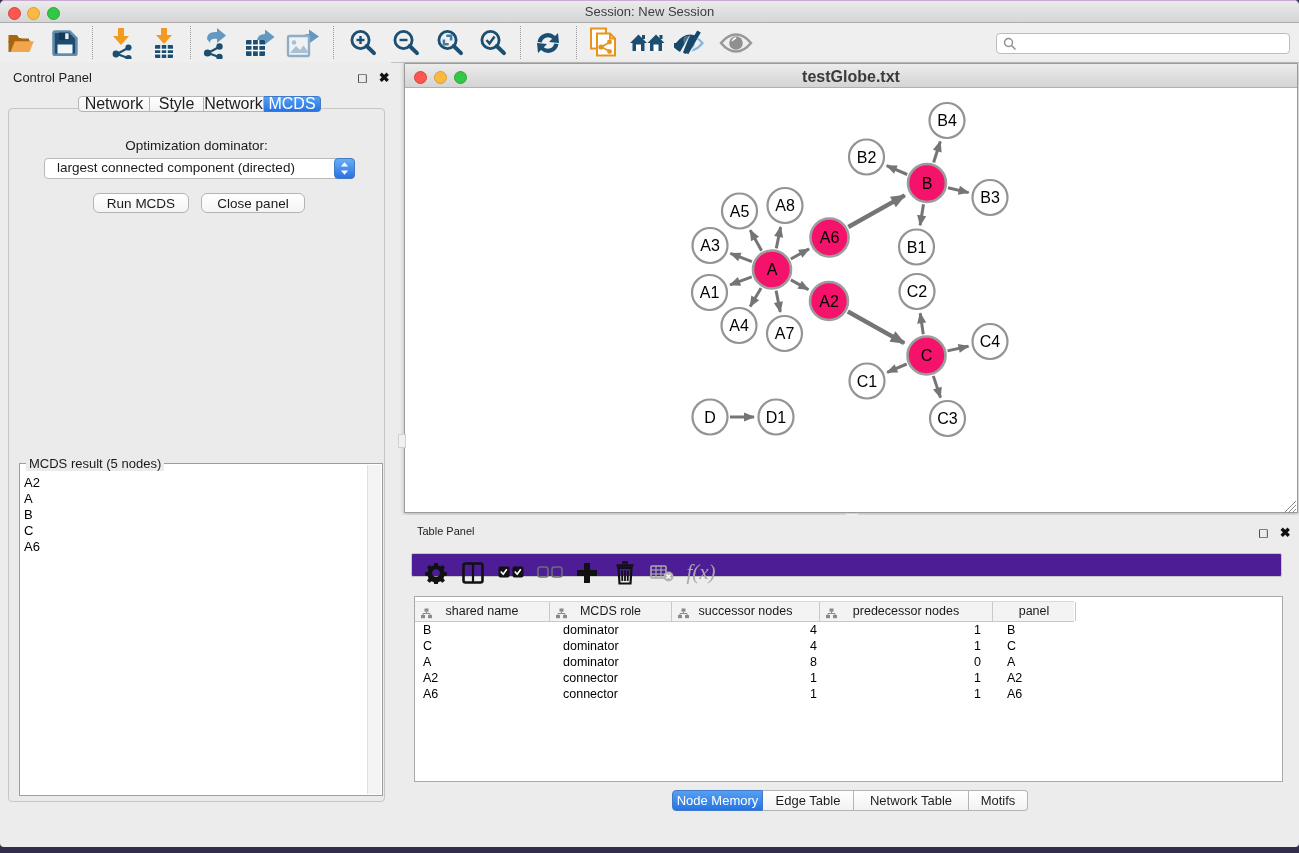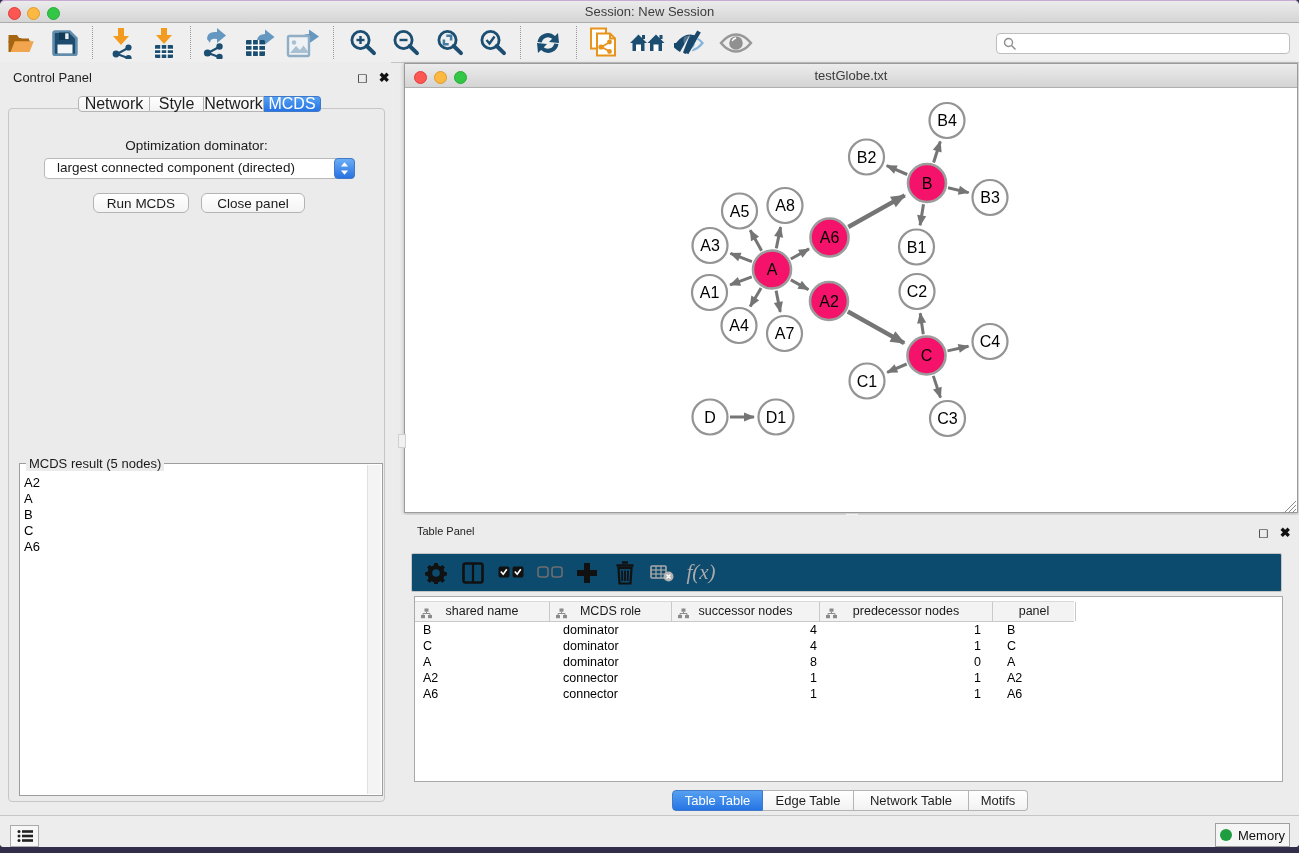--- a/index.html
+++ b/index.html
@@ -29,27 +29,27 @@
 #dropdown .dtext{position:absolute;left:12px;top:1px}
 #dropdown .dbtn{position:absolute;right:-1px;top:-1px;width:21px;height:21px;border-radius:4px;background:linear-gradient(#6aaef5,#2a71e2);border:1px solid #3f79c8;box-sizing:border-box}
 .btn{position:absolute;height:20px;background:linear-gradient(#ffffff,#f4f4f4);border:1px solid #b4b4b4;border-radius:6px;font-size:13.5px;color:#1a1a1a;display:flex;align-items:center;justify-content:center;box-sizing:border-box}
 #mcdsbox{position:absolute;left:10px;top:354px;width:362px;height:331px;border:1px solid #9d9d9d;background:#fff}
 #mcdsbox .gtitle{position:absolute;left:6px;top:-8px;background:#ebebeb;padding:0 3px;font-size:13px;color:#1a1a1a}
 #mcdsbox .items{position:absolute;left:4px;top:11px;font-size:13px;color:#000;line-height:16px}
 #mcdsbox .vsb{position:absolute;right:1px;top:1px;width:13px;height:329px;background:#f4f4f4;border-left:1px solid #e0e0e0}
 
 #gwin{position:absolute;left:404px;top:63px;width:894px;height:450px;background:#fff;border:1px solid #9b9b9b;box-sizing:border-box;box-shadow:0 1px 4px rgba(0,0,0,0.25)}
 #gtitle{position:absolute;left:0;top:0;width:100%;height:24px;background:linear-gradient(#ececec,#d4d4d4);border-bottom:1px solid #b0b0b0;box-sizing:border-box}
-#gtitle .title{position:absolute;left:0;right:0;top:4px;text-align:center;font-size:13px;font-weight:normal;color:#3a3a3a}
+#gtitle .title{position:absolute;left:0;right:0;top:4px;text-align:center;font-size:16px;font-weight:bold;color:#3a3a3a}
 #gcontent{position:absolute;left:0;top:24px;width:891px;height:424px;background:#fff}
 #gresize{position:absolute;right:1px;bottom:1px;width:12px;height:12px}
 
 #tpanel{position:absolute;left:391px;top:515px;width:908px;height:300px;background:#ececec}
 #tpanel .ptitle{position:absolute;left:26px;top:10px;font-size:11px;color:#1e1e1e}
-#ttoolbar{position:absolute;left:20px;top:38px;width:871px;height:39px;background:#0c4a6e;border:1px solid #c5c5c5;border-radius:2px;box-sizing:border-box}
+#ttoolbar{position:absolute;left:20px;top:38px;width:871px;height:24px;background:#4c1d95;border:1px solid #c5c5c5;border-radius:2px;box-sizing:border-box}
 #ttable{position:absolute;left:23px;top:81px;width:867px;height:184px;background:#fff;border:1px solid #a9a9a9}
 #thead{position:absolute;left:0px;top:4px;height:19px;background:#f3f3f3;border-top:1px solid #d9d9d9;border-bottom:1px solid #c9c9c9;width:659px}
 .hcell{position:absolute;top:0;height:19px;border-right:1px solid #c9c9c9;box-sizing:border-box;font-size:12.5px;color:#1a1a1a;text-align:center;line-height:19px}
 .hico{position:absolute;left:6px;top:4px}
 .trow{position:absolute;font-size:12.5px;color:#000;height:16px;line-height:16px}
 .tc{position:absolute;top:0}
 #ttabs{position:absolute;left:281px;top:275px;height:21px;display:flex;font-size:13px}
 #ttabs .tab{border:1px solid #b4b4b4;border-left:none;background:linear-gradient(#ffffff,#f2f2f2);color:#1e1e1e;display:flex;align-items:center;justify-content:center;box-sizing:border-box}
 #ttabs .tab:first-child{border-left:1px solid #b4b4b4;border-radius:4px 0 0 4px}
 #ttabs .tab:last-child{border-radius:0 4px 4px 0}
@@ -510,34 +510,19 @@
 </div>
 <div class="trow" style="left:0;top:89px;width:860px">
 <span class="tc" style="left:8px">A6</span>
 <span class="tc" style="left:148px">connector</span>
 <span class="tc" style="left:250px;width:152px;text-align:right">1</span>
 <span class="tc" style="left:420px;width:146px;text-align:right">1</span>
 <span class="tc" style="left:592px">A6</span>
 </div>
   </div>
   <div id="ttabs">
-    <div class="tab sel" style="width:91px">Table Table</div>
+    <div class="tab sel" style="width:91px">Node Memory</div>
     <div class="tab" style="width:91px">Edge Table</div>
     <div class="tab" style="width:115px">Network Table</div>
     <div class="tab" style="width:59px">Motifs</div>
   </div>
 </div>
-<div id="statusbar">
-  <div id="listbtn">
-        <svg width="16" height="14" viewBox="0 0 16 14">
-          <g fill="#222">
-            <circle cx="2" cy="2.5" r="1.5"></circle>
-            <circle cx="2" cy="7" r="1.5"></circle>
-            <circle cx="2" cy="11.5" r="1.5"></circle>
-            <rect x="5" y="1.2" width="11" height="2.6"></rect>
-            <rect x="5" y="5.7" width="11" height="2.6"></rect>
-            <rect x="5" y="10.2" width="11" height="2.6"></rect>
-          </g>
-        </svg>
-      </div>
-  <div id="membtn"><span class="dot"></span>Memory</div>
-</div>
 </div>
 
 </body></html>

